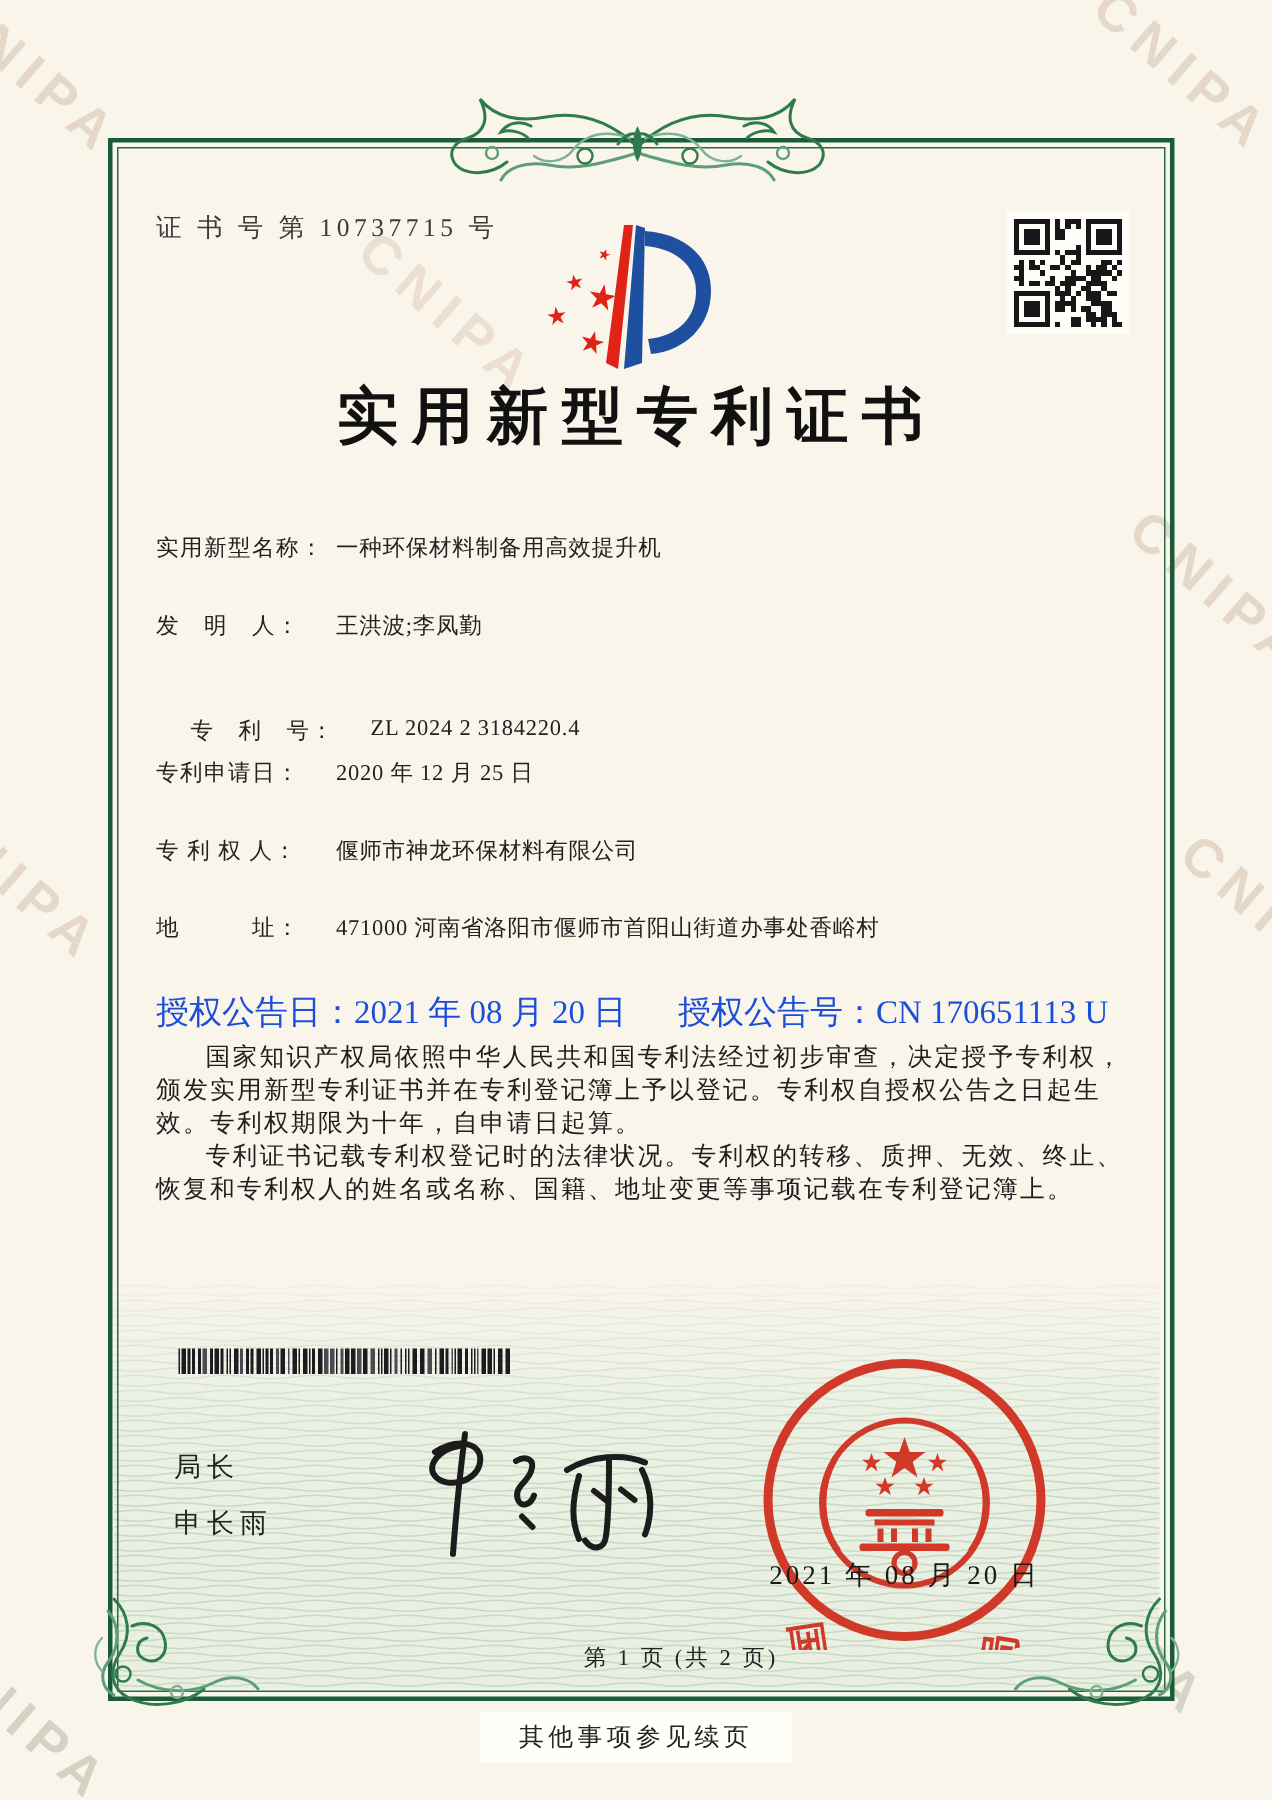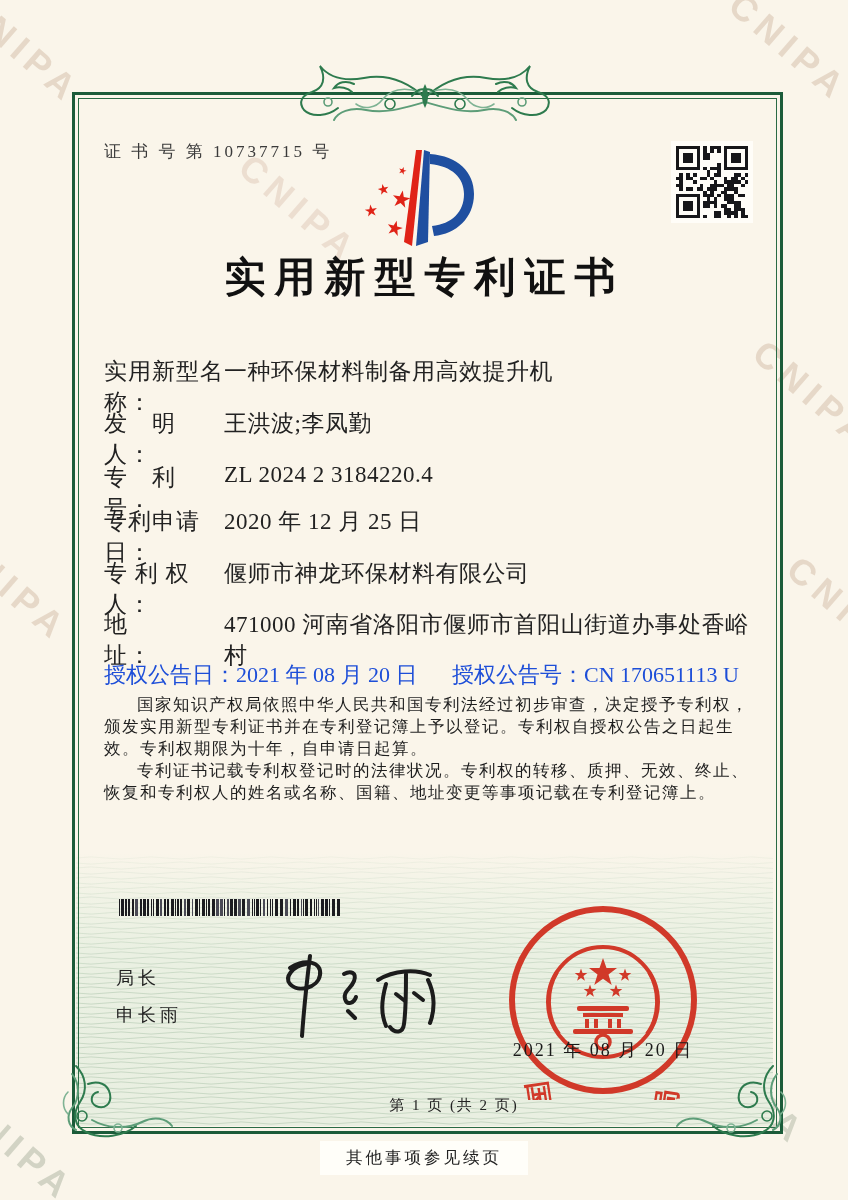--- a/index.html
+++ b/index.html
@@ -40,24 +40,24 @@
 
   
   #qrbox{position:absolute;left:671px;top:141px;width:82px;height:82px;background:#fffdf8;z-index:5;}
   #qrbox svg{position:absolute;left:5px;top:5px;}
 
   
   #title{position:absolute;left:72px;top:250px;width:705px;text-align:center;
          font-size:41px;font-weight:bold;letter-spacing:9px;color:#111;z-index:5;}
 
   
-  .row{position:absolute;left:104px;width:660px;font-size:23px;color:#222;z-index:5;display:flex;}
+  .row{position:absolute;left:104px;width:660px;font-size:15px;color:#222;z-index:5;display:flex;}
   .row .lbl{width:120px;flex:none;letter-spacing:1px;}
   .row .val{letter-spacing:.5px;}
-  #r0{top:356px;} #r1{top:408px;} #r2{top:462px;} #r3{top:506px;} #r4{top:558px;} #r5{top:609px;}
+  #r0{top:356px;} #r1{top:408px;} #r2{top:478px;margin-left:23px;} #r3{top:506px;} #r4{top:558px;} #r5{top:609px;}
   #grant{position:absolute;left:104px;top:660px;width:660px;font-size:22px;color:#1d4ed8;z-index:5;}
   #grant .pair2{position:absolute;left:348px;top:0;}
 
   
   #paras{position:absolute;left:104px;top:694px;width:650px;z-index:5;color:#1e1e1e;}
   #paras p{margin:0;text-indent:2em;font-size:16.5px;line-height:22px;letter-spacing:1.5px;}
 
   
   #barcode{position:absolute;left:119px;top:899px;width:223px;height:17px;z-index:5;display:flex;}
   #barcode i{display:block;height:100%;}

